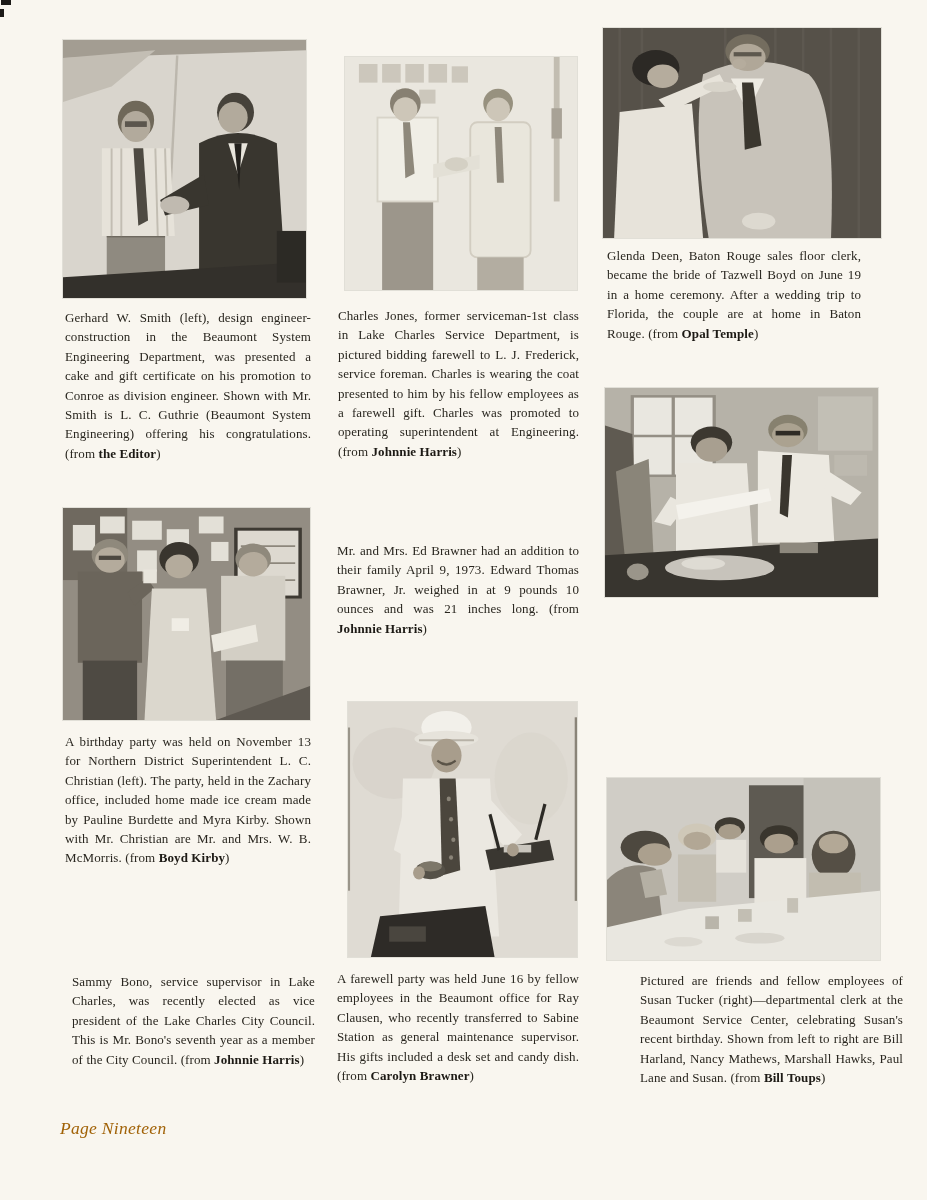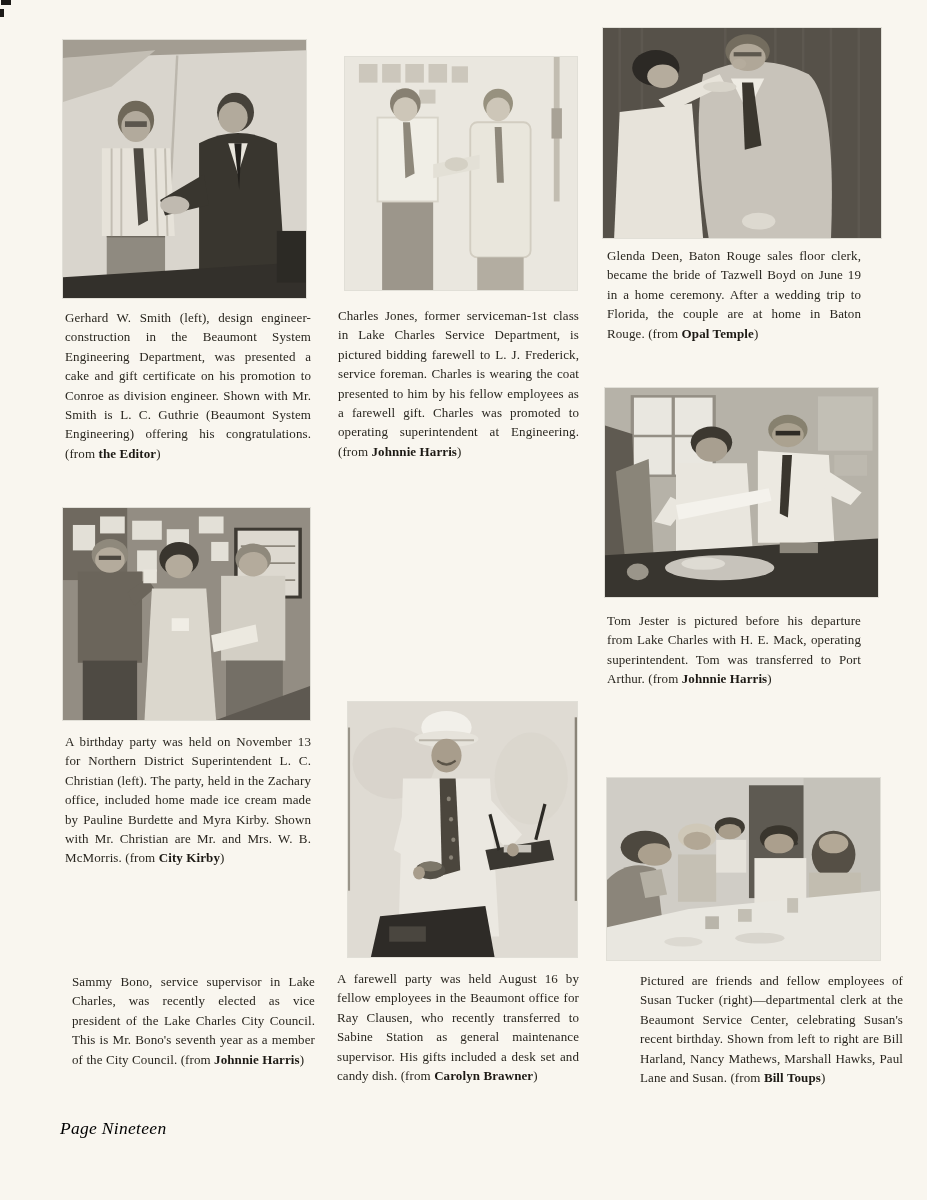--- a/index.html
+++ b/index.html
@@ -23,21 +23,21 @@
   figure.photo svg{display:block;width:100%;height:100%;}
   p.caption{
     position:absolute;margin:0;
     font-size:13px;line-height:19.4px;
     color:#29261f;text-align:justify;
     letter-spacing:.1px;
   }
   .credit b{font-weight:bold;color:#1d1a15;}
   .footer{
     position:absolute;left:60px;top:1118px;
-    font-style:italic;font-size:17.5px;color:#000000;
+    font-style:italic;font-size:17.5px;color:#a16207;
     letter-spacing:.3px;
   }
 </style>
 </head>
 <body>
 
 <div class="page">
 
   <div class="artifact a1"></div>
   <div class="artifact a2"></div>
@@ -112,21 +112,21 @@
       <rect x="66" y="72" width="23" height="28" fill="#746f66"></rect>
       <circle cx="77" cy="24" r="7.2" fill="#8f897c"></circle>
       <circle cx="77" cy="26.5" r="5.8" fill="#b4ab9c"></circle>
       <polygon points="60,60 78,55 79,63 61,68" fill="#ece9e0"></polygon>
       <polygon points="62,100 100,84 100,100" fill="#5e5951"></polygon>
     </svg>
   </figure>
 
   <p class="caption" style="left:65px;top:732px;width:246px">
     <span>A birthday party was held on November 13 for Northern District Superintendent L. C. Christian (left). The party, held in the Zachary office, included home made ice cream made by Pauline Burdette and Myra Kirby. Shown with Mr. Christian are Mr. and Mrs. W. B. McMorris.</span>
-    <span class="credit"><span>(from </span><b>City Kirby</b><span>)</span></span>
+    <span class="credit"><span>(from </span><b>Boyd Kirby</b><span>)</span></span>
   </p>
 
   <p class="caption" style="left:72px;top:972px;width:243px">
     <span>Sammy Bono, service supervisor in Lake Charles, was recently elected as vice president of the Lake Charles City Council. This is Mr. Bono's seventh year as a member of the City Council.</span>
     <span class="credit"><span>(from </span><b>Johnnie Harris</b><span>)</span></span>
   </p>
 
   <div class="footer">Page Nineteen</div>
 
   <figure class="photo" style="left:345px;top:57px;width:232px;height:233px" title="Charles Jones bidding farewell to L. J. Frederick outdoors">
@@ -156,20 +156,24 @@
       <polygon points="38,46 58,42 58,48 38,52" fill="#e3e0d6"></polygon>
       <ellipse cx="48" cy="46" rx="5" ry="3" fill="#d4d0c4"></ellipse>
     </svg>
   </figure>
 
   <p class="caption" style="left:338px;top:306px;width:241px">
     <span>Charles Jones, former serviceman-1st class in Lake Charles Service Department, is pictured bidding farewell to L. J. Frederick, service foreman. Charles is wearing the coat presented to him by his fellow employees as a farewell gift. Charles was promoted to operating superintendent at Engineering.</span>
     <span class="credit"><span>(from </span><b>Johnnie Harris</b><span>)</span></span>
   </p>
 
+  <p class="caption" style="left:337px;top:541px;width:242px">
+    <span>Mr. and Mrs. Ed Brawner had an addition to their family April 9, 1973. Edward Thomas Brawner, Jr. weighed in at 9 pounds 10 ounces and was 21 inches long.</span>
+    <span class="credit"><span>(from </span><b>Johnnie Harris</b><span>)</span></span>
+  </p>
 
   <figure class="photo" style="left:348px;top:702px;width:229px;height:255px" title="Ray Clausen in a hard hat holding a desk set and candy dish">
     <svg viewBox="0 0 100 100" preserveAspectRatio="none">
       <rect width="100" height="100" fill="#dfdbd3"></rect>
       <ellipse cx="20" cy="24" rx="18" ry="14" fill="#d6d2c9" opacity=".7"></ellipse>
       <ellipse cx="80" cy="30" rx="16" ry="18" fill="#d8d4cb" opacity=".6"></ellipse>
       <ellipse cx="43" cy="10" rx="11" ry="6.5" fill="#f2f0ea"></ellipse>
       <ellipse cx="43" cy="14.5" rx="14" ry="3.2" fill="#e6e3db"></ellipse>
       <line x1="31" y1="15" x2="55" y2="15" stroke="#b7b2a7" stroke-width="0.8"></line>
       <circle cx="43" cy="21" r="6.6" fill="#a89d8c"></circle>
@@ -193,21 +197,21 @@
       <ellipse cx="36" cy="64.5" rx="5" ry="2" fill="#7d7769"></ellipse>
       <circle cx="31" cy="67" r="2.6" fill="#a89d8c"></circle>
       <polygon points="14,84 60,80 64,100 10,100" fill="#2e2b27"></polygon>
       <rect x="18" y="88" width="16" height="6" fill="#4a463f"></rect>
       <rect x="99" y="6" width="1" height="72" fill="#8a8478"></rect>
       <rect x="0" y="10" width="0.9" height="64" fill="#9a958a"></rect>
     </svg>
   </figure>
 
   <p class="caption" style="left:337px;top:969px;width:242px">
-    <span>A farewell party was held August 16 by fellow employees in the Beaumont office for Ray Clausen, who recently transferred to Sabine Station as general maintenance supervisor. His gifts included a desk set and candy dish.</span>
+    <span>A farewell party was held June 16 by fellow employees in the Beaumont office for Ray Clausen, who recently transferred to Sabine Station as general maintenance supervisor. His gifts included a desk set and candy dish.</span>
     <span class="credit"><span>(from </span><b>Carolyn Brawner</b><span>)</span></span>
   </p>
 
   <figure class="photo" style="left:603px;top:28px;width:278px;height:210px" title="Glenda Deen feeding wedding cake to Tazwell Boyd">
     <svg viewBox="0 0 100 100" preserveAspectRatio="none">
       <rect width="100" height="100" fill="#565149"></rect>
       <g stroke="#615c54" stroke-width="0.9" opacity=".7">
         <line x1="6" y1="0" x2="6" y2="100"></line>
           <line x1="14" y1="0" x2="14" y2="100"></line>
         <line x1="44" y1="0" x2="44" y2="100"></line>
@@ -259,24 +263,20 @@
       <polygon points="65,32 68.5,32 67,62 64,60" fill="#3a362e"></polygon>
       <polygon points="26,56 60,48 61,54 27,63" fill="#f4f2ec"></polygon>
       <polygon points="0,80 100,72 100,100 0,100" fill="#38352f"></polygon>
       <ellipse cx="42" cy="86" rx="20" ry="6" fill="#c7c3bb"></ellipse>
       <ellipse cx="36" cy="84" rx="8" ry="3" fill="#dedbd3"></ellipse>
       <rect x="64" y="74" width="14" height="5" fill="#8d887d"></rect>
       <circle cx="12" cy="88" r="4" fill="#9a958a"></circle>
     </svg>
   </figure>
 
-  <p class="caption" style="left:607px;top:611px;width:254px">
-    <span>Tom Jester is pictured before his departure from Lake Charles with H. E. Mack, operating superintendent. Tom was transferred to Port Arthur.</span>
-    <span class="credit"><span>(from </span><b>Johnnie Harris</b><span>)</span></span>
-  </p>
 
   <figure class="photo" style="left:607px;top:778px;width:273px;height:182px" title="Employees seated around a table celebrating Susan Tucker's birthday">
     <svg viewBox="0 0 100 100" preserveAspectRatio="none">
       <rect width="100" height="100" fill="#d0cdc6"></rect>
       <rect x="72" y="0" width="28" height="70" fill="#c5c2ba"></rect>
       <rect x="52" y="4" width="20" height="62" fill="#5e5a52"></rect>
       <circle cx="69" cy="36" r="1" fill="#3c3932"></circle>
       <path d="M0,56 Q8,44 18,50 L22,100 L0,100 Z" fill="#8b857a"></path>
       <circle cx="14" cy="38" r="9" fill="#4d483f"></circle>
       <circle cx="17.5" cy="42" r="6.2" fill="#aba08e"></circle>

